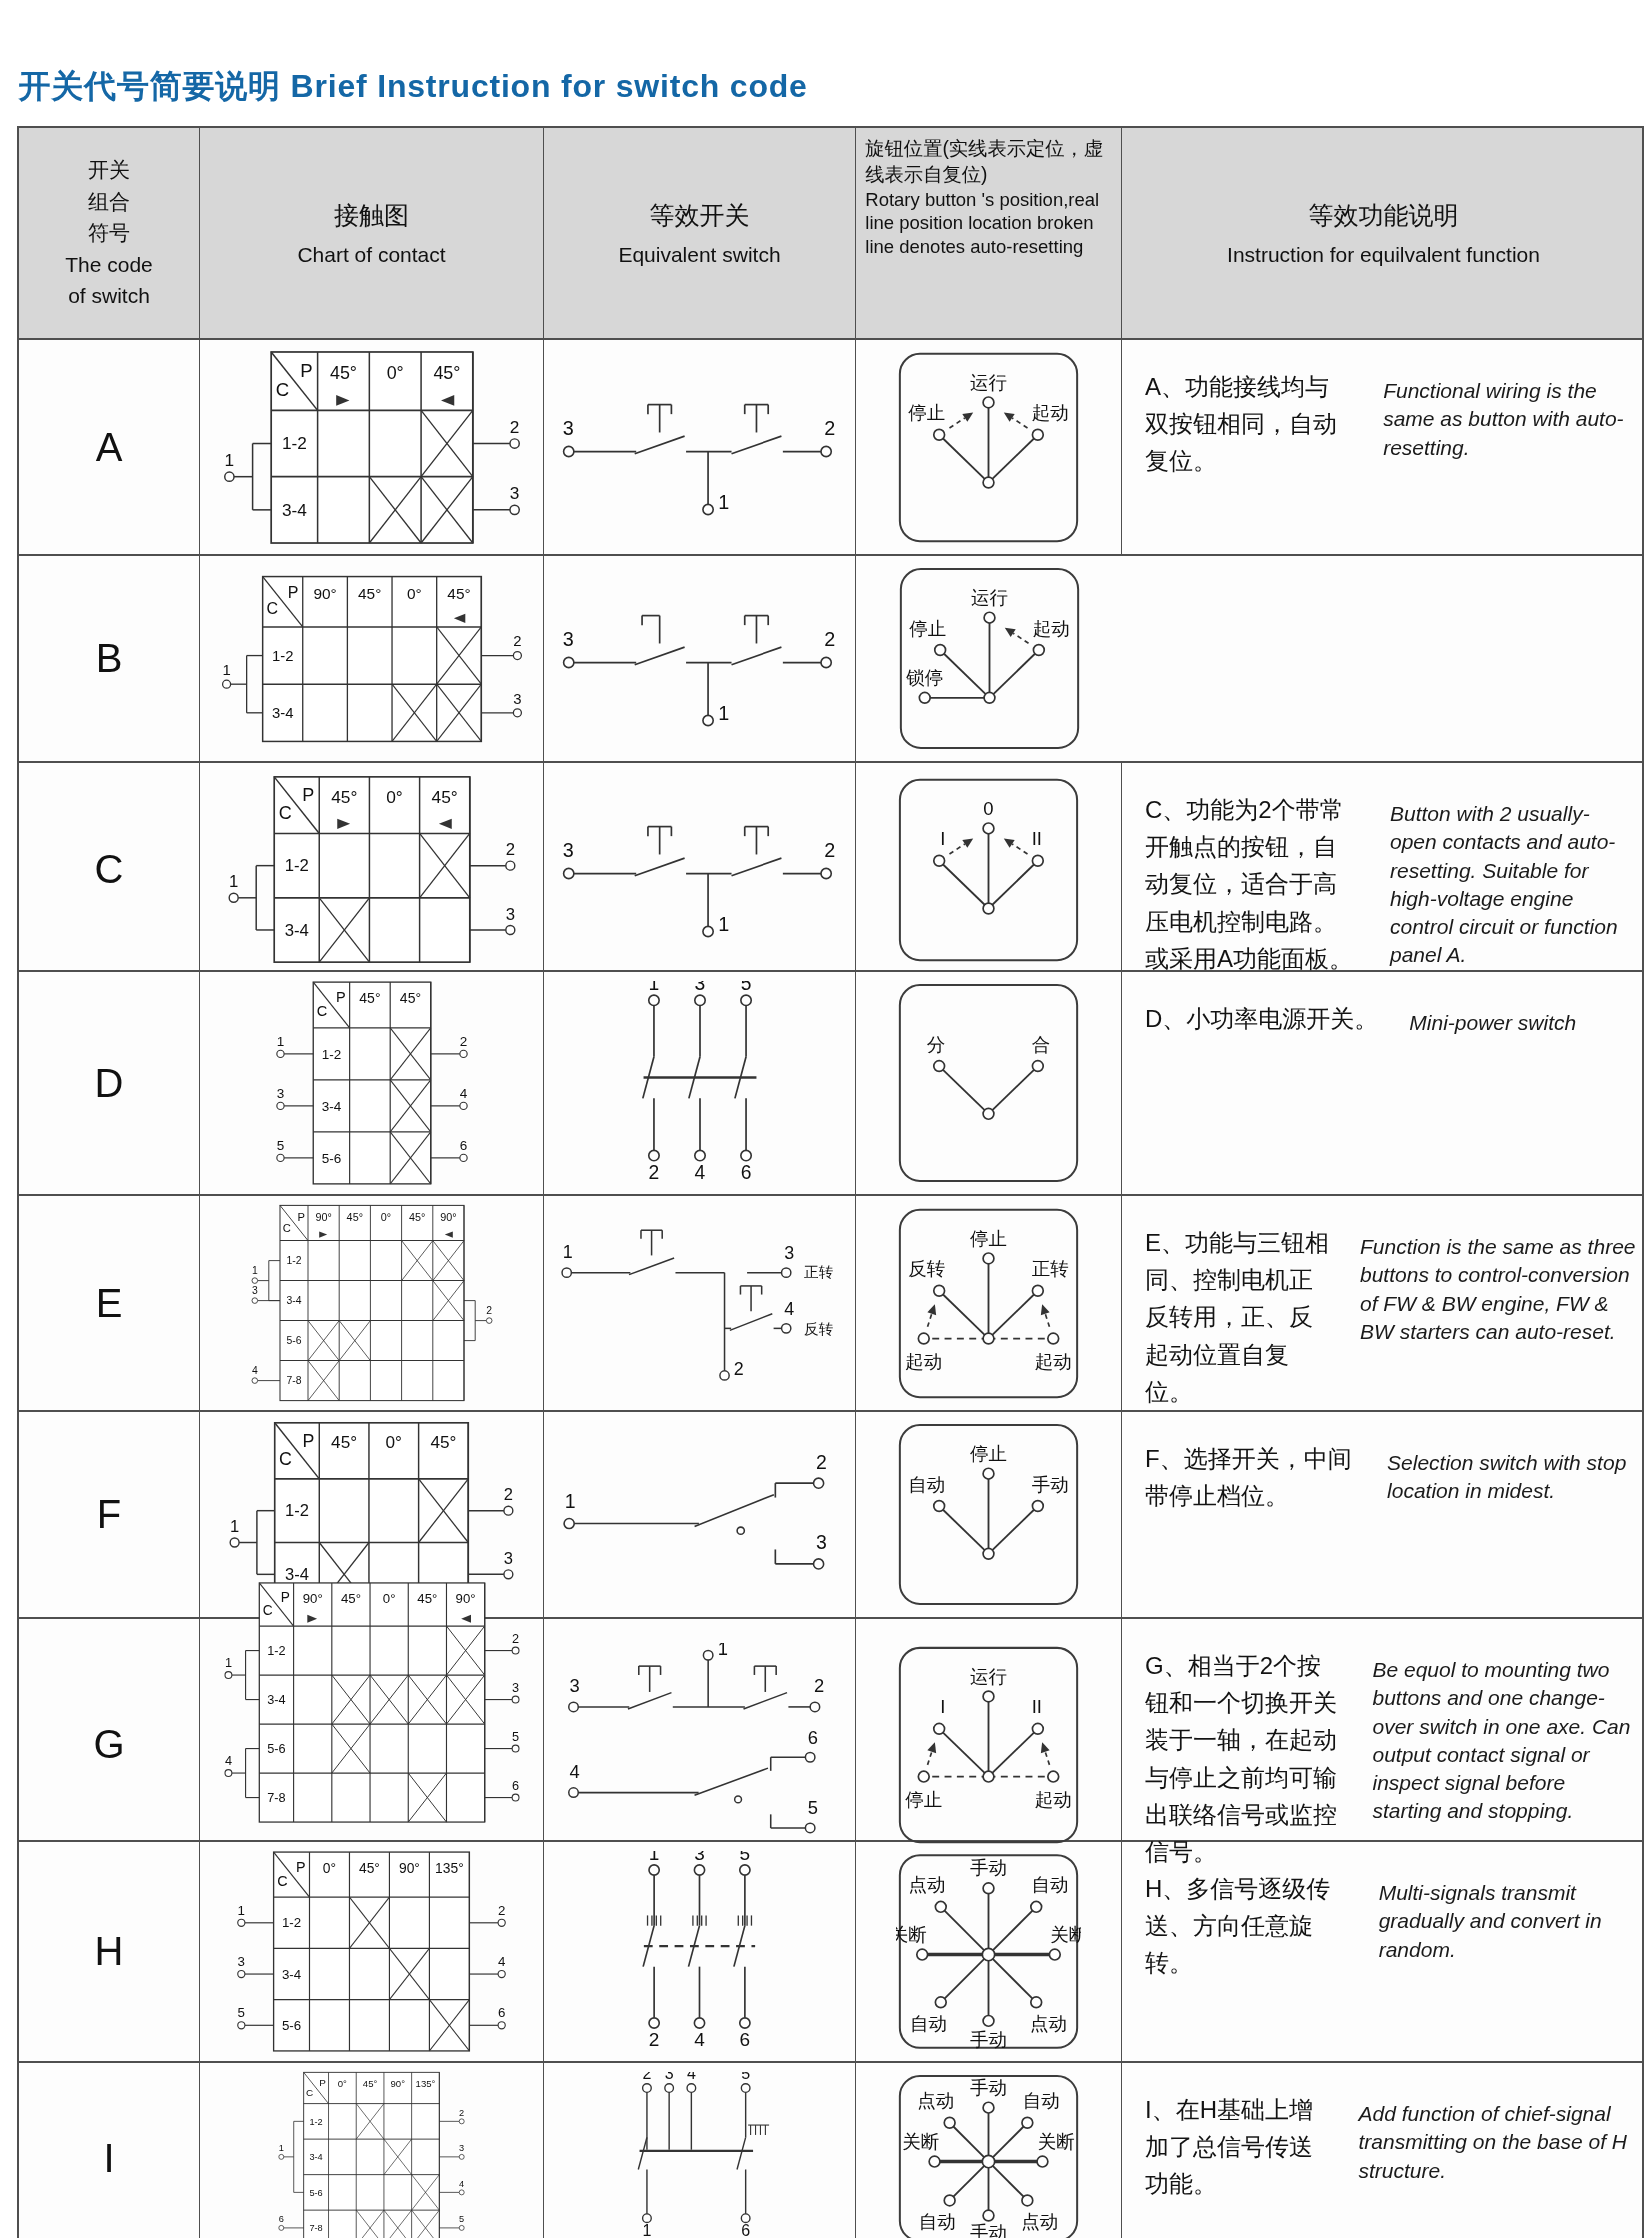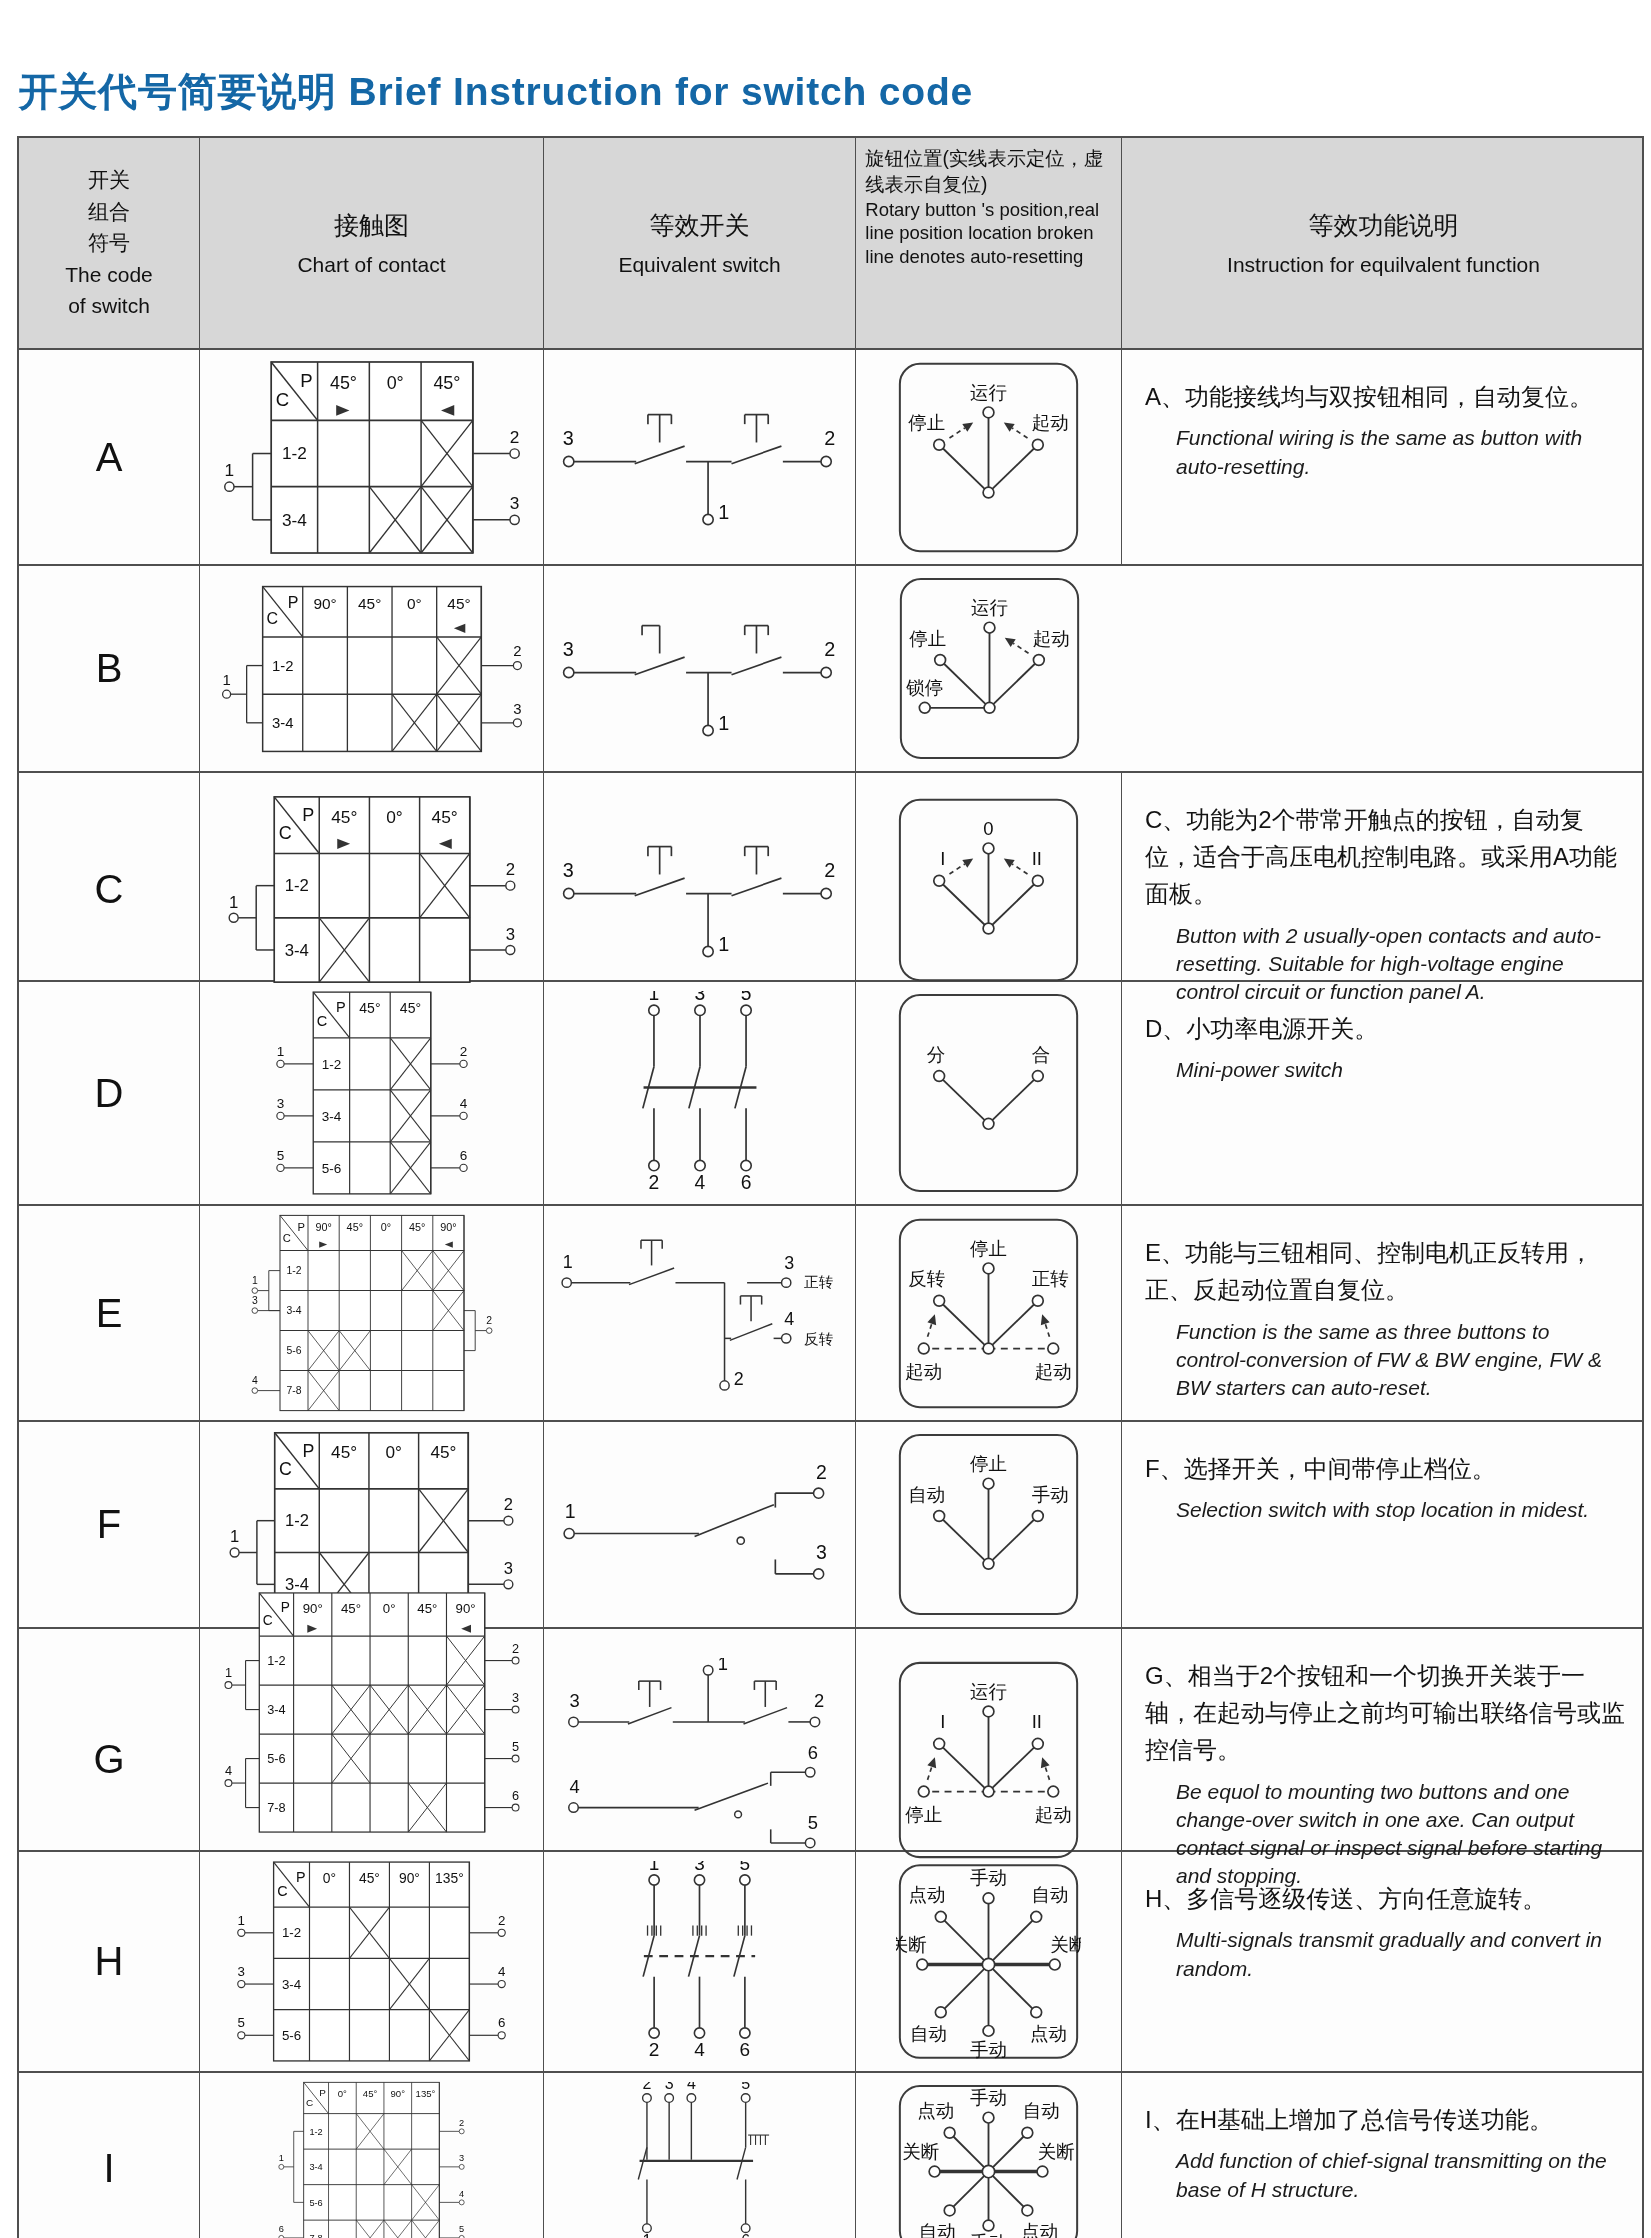--- a/index.html
+++ b/index.html
@@ -1,38 +1,38 @@
 <!DOCTYPE html>
 <html style="font-size:12.4px"><head>
 <meta charset="utf-8">
 <style>
   html,body{margin:0;padding:0;background:#ffffff;}
   body{width:1652px;height:2239px;overflow:hidden;
        font-family:"Liberation Sans","DejaVu Sans",sans-serif;color:#111;}
-  .page-title{margin:65px 0 17px 18.5px;font-size:39px;font-weight:bold;color:#1467a6;letter-spacing:0.8px;}
+  .page-title{margin:65px 0 17px 18.5px;font-size:32px;font-weight:bold;color:#1467a6;letter-spacing:0.8px;}
   .table{margin-left:17px;width:1627px;box-sizing:border-box;
          border:2.3px solid #4f4f4f;border-bottom:7px solid #949494;background:#fff;}
   .cols{display:grid;grid-template-columns:181px 344px 312px 266px 523px;}
   .thead{background:#d7d7d7;border-bottom:2.3px solid #4f4f4f;height:210px;}
   .th{display:flex;flex-direction:column;align-items:center;justify-content:center;
       border-right:1.5px solid #4f4f4f;text-align:center;}
   .th:last-child{border-right:none;}
   .th .zh{font-size:25px;margin-bottom:10.8px;}
   .th .en{font-size:21px;}
   .th .pre{white-space:pre-line;font-size:21px;line-height:1.5;}
   .th.left{align-items:flex-start;justify-content:flex-start;text-align:left;padding:7.7px 9.3px 0 9.3px;}
   .th.left .zh{font-size:19.3px;line-height:1.35;margin-bottom:0;}
   .th.left .en{font-size:18.5px;line-height:1.28;text-align:left;}
   .tr{border-bottom:2.3px solid #4f4f4f;background:#fdfdfd;}
   .tr:last-child{border-bottom:none;}
   .td{display:flex;align-items:center;justify-content:center;
       border-right:1.5px solid #4f4f4f;overflow:visible;}
   .td:last-child{border-right:none;}
   .td.code{font-size:40px;}
-  .td.instr{flex-direction:column;align-items:flex-start;justify-content:flex-start;
+  .td.instr{flex-direction:row;align-items:flex-start;justify-content:flex-start;
             padding:28px 9.3px 0 23px;}
   .izh{font-size:24px;line-height:1.55;max-width:485px;color:#131313;}
   .ien{margin-top:9.3px;margin-left:31px;font-size:21px;line-height:1.34;max-width:448px;color:#1b1b1b;font-style:italic;}
   .rel{position:relative;}
   .overlap{position:absolute;left:50%;transform:translateX(-50%);}
   svg{display:block;}
   svg text{font-family:"Liberation Sans","DejaVu Sans",sans-serif;}
 </style>
 </head>
 <body>

